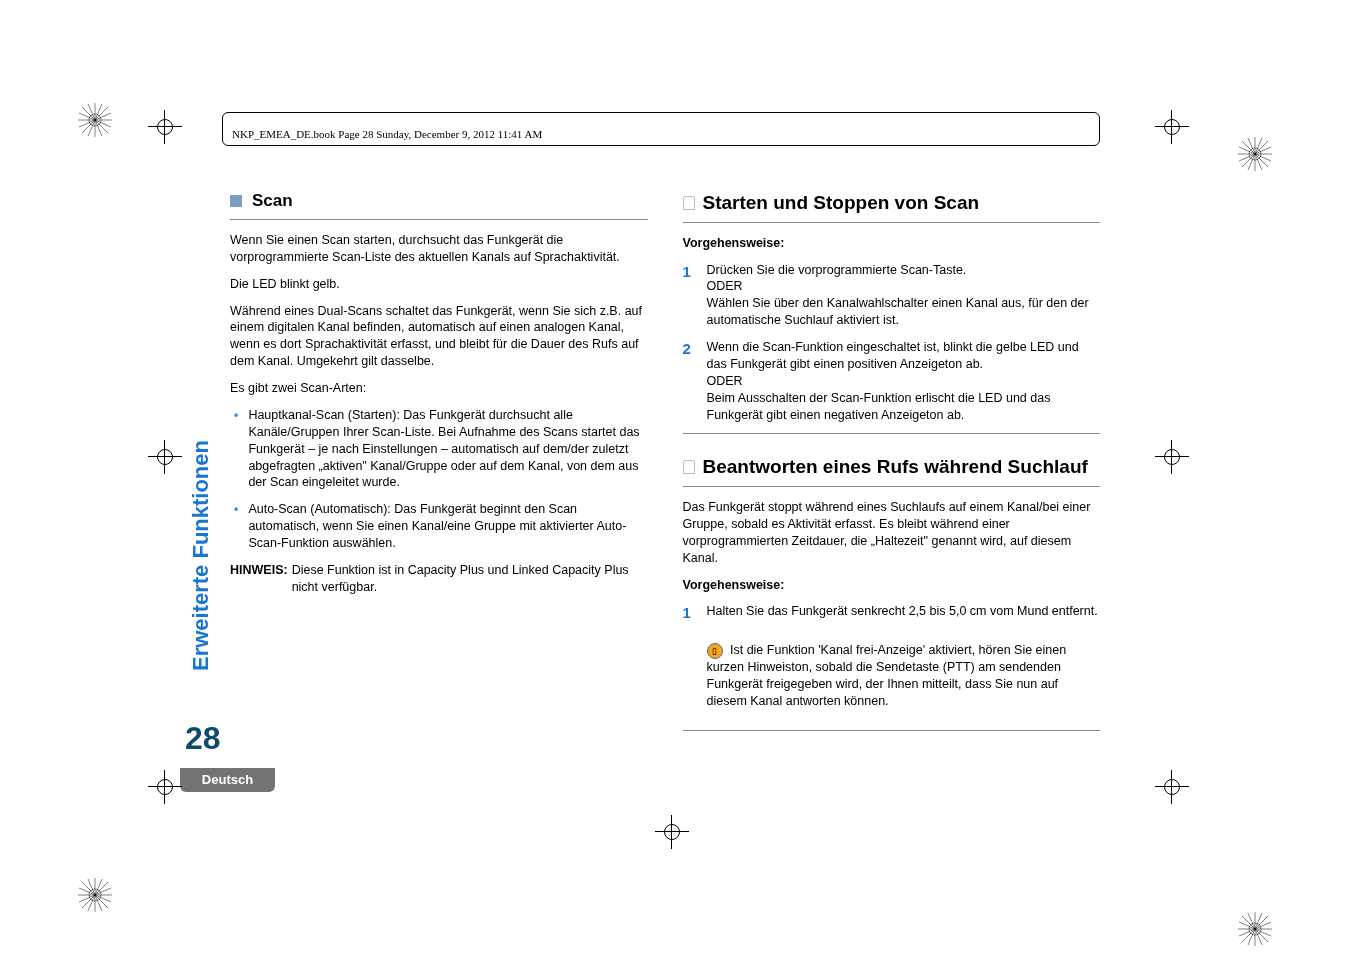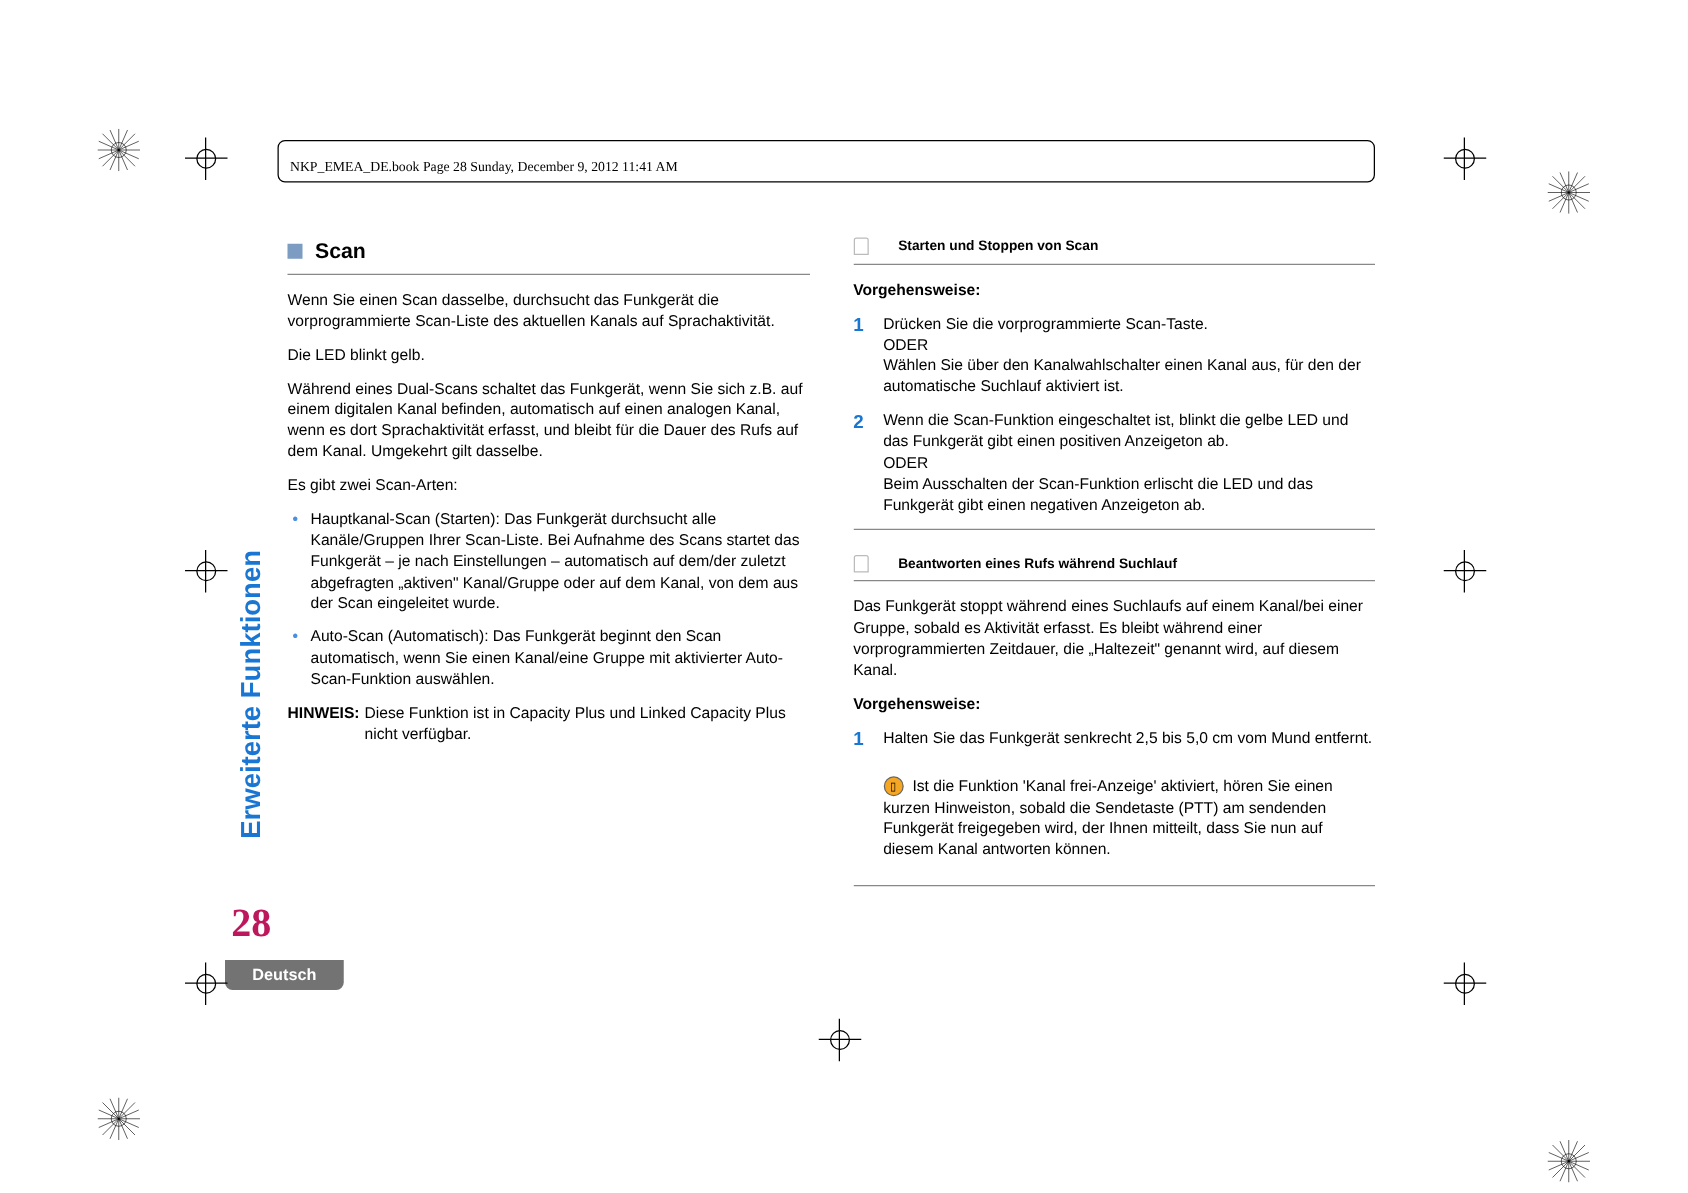--- a/index.html
+++ b/index.html
@@ -87,23 +87,22 @@
     }
     .page-icon {
       width: 12px;
       height: 14px;
       border: 1px solid #bbb;
       border-radius: 2px 2px 0 0;
       margin-right: 8px;
       position: relative;
     }
     .subsection-title {
-      font-size: 11px;
-      font-weight: bold;
-      margin-left: 16px;
+      font-size: 19px;
+      font-weight: bold;
     }
     .vorg {
       font-weight: bold;
       margin-top: 8px;
       margin-bottom: 8px;
     }
     .step-row {
       display: flex;
       margin-bottom: 10px;
     }
@@ -141,22 +140,21 @@
       font-weight: bold;
       color: #1976d2;
       white-space: nowrap;
     }
     .page-num {
       position: absolute;
       left: 185px;
       top: 720px;
       font-size: 32px;
       font-weight: bold;
-      color: #be185d;
-      font-family: Liberation Serif, serif;
+      color: #0c4a6e;
     }
     .lang-tab {
       position: absolute;
       left: 180px;
       top: 768px;
       width: 95px;
       height: 24px;
       background: #737373;
       color: #fff;
       font-size: 13px;
@@ -208,21 +206,21 @@
 <div class="header-line"></div>
 <div class="header-info">NKP_EMEA_DE.book  Page 28  Sunday, December 9, 2012  11:41 AM</div>
 
 <div class="content-area">
   <div class="left-column">
     <div class="section-title-row">
       <div class="blue-square"></div>
       <span class="section-title">Scan</span>
     </div>
     <div class="section-divider"></div>
-    <p>Wenn Sie einen Scan dasselbe, durchsucht das Funkgerät die vorprogrammierte Scan-Liste des aktuellen Kanals auf Sprachaktivität.</p>
+    <p>Wenn Sie einen Scan starten, durchsucht das Funkgerät die vorprogrammierte Scan-Liste des aktuellen Kanals auf Sprachaktivität.</p>
     <p>Die LED blinkt gelb.</p>
     <p>Während eines Dual-Scans schaltet das Funkgerät, wenn Sie sich z.B. auf einem digitalen Kanal befinden, automatisch auf einen analogen Kanal, wenn es dort Sprachaktivität erfasst, und bleibt für die Dauer des Rufs auf dem Kanal. Umgekehrt gilt dasselbe.</p>
     <p>Es gibt zwei Scan-Arten:</p>
     <div class="bullet-item">
       <span class="bullet-dot">•</span>
       <div>
         <b>Hauptkanal-Scan (Starten)</b><span>: Das Funkgerät durchsucht alle Kanäle/Gruppen Ihrer Scan-Liste. Bei Aufnahme des Scans startet das Funkgerät – je nach Einstellungen – automatisch auf dem/der zuletzt abgefragten „aktiven" Kanal/Gruppe oder auf dem Kanal, von dem aus der Scan eingeleitet wurde.</span>
       </div>
     </div>
     <div class="bullet-item">

